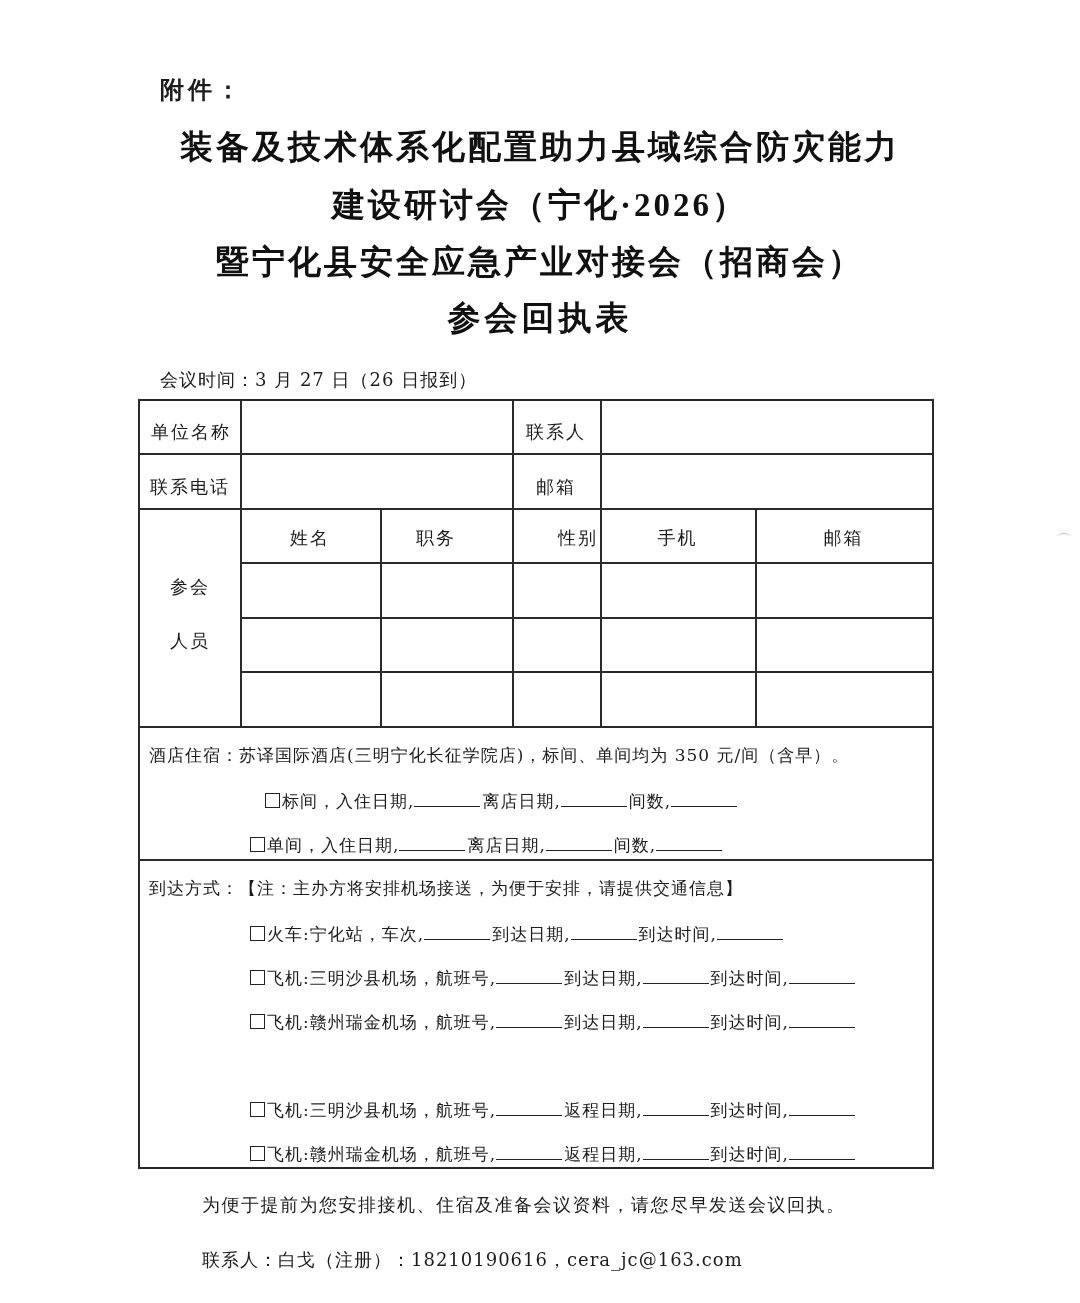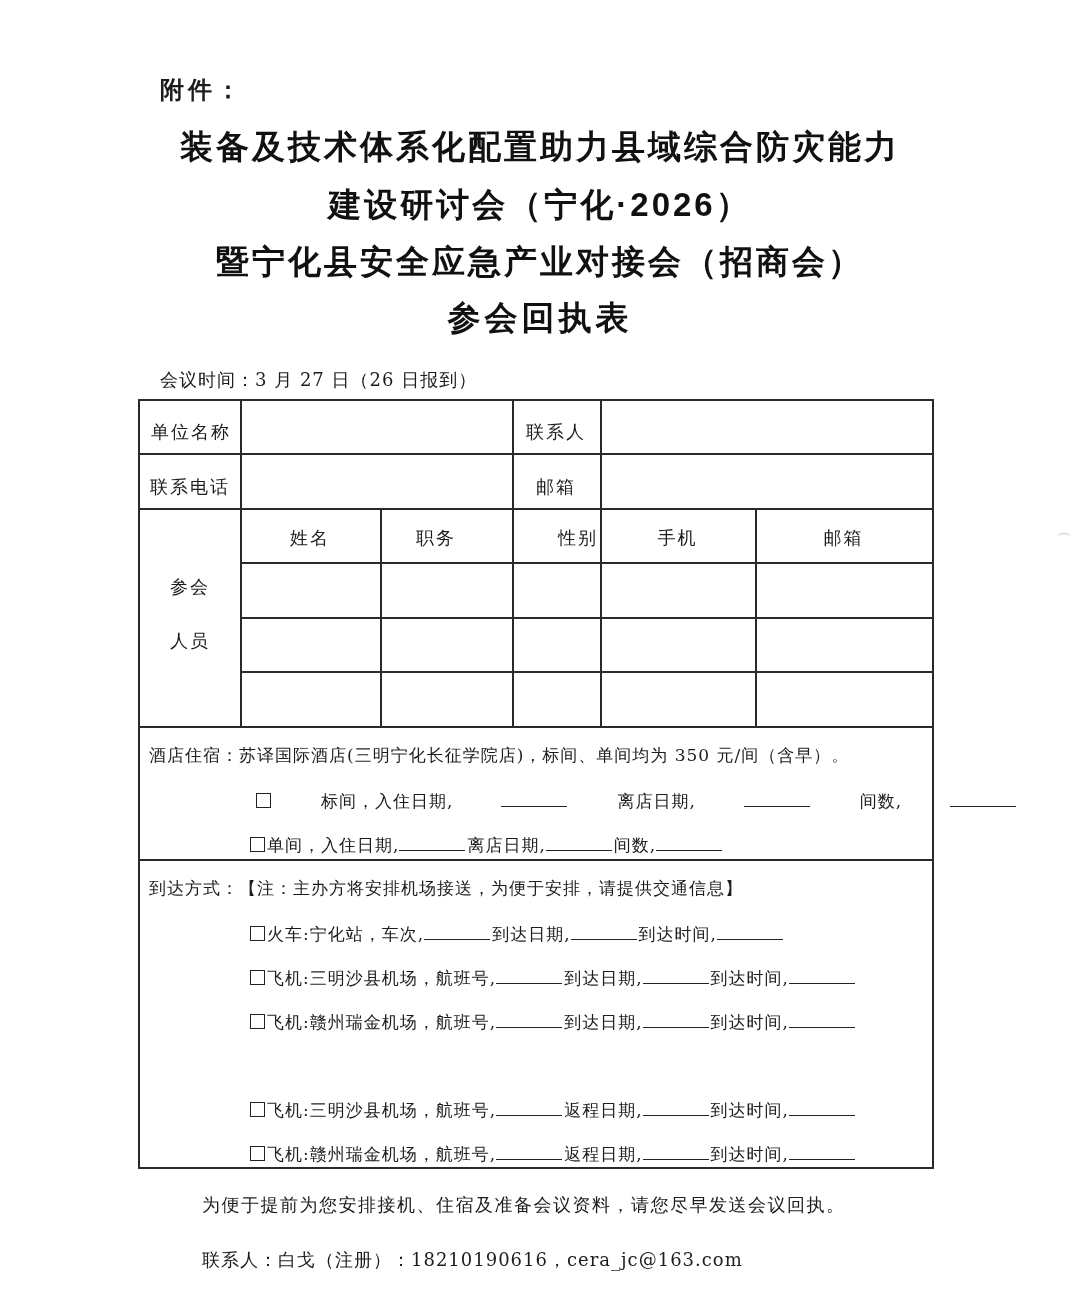--- a/index.html
+++ b/index.html
@@ -1,21 +1,21 @@
 <!DOCTYPE html>
 <html><head>
 <meta charset="utf-8">
 <style>
   * { box-sizing: border-box; margin: 0; padding: 0; }
   html, body { width: 1080px; height: 1303px; background: #ffffff; overflow: hidden; }
   body { position: relative; font-family: "DejaVu Serif", "Liberation Serif", serif; color: #1c1c1c; }
 
   .attach { position: absolute; left: 160px; top: 74px; font-size: 24px; font-weight: bold; letter-spacing: 4px; font-family: "DejaVu Sans", sans-serif; }
 
-  .title-line { position: absolute; left: 0; width: 1080px; text-align: center; font-family: Liberation Sans, sans-serif; font-weight: bold; color: #111; }
+  .title-line { position: absolute; left: 0; width: 1080px; text-align: center; font-family: Liberation Serif, serif; font-weight: bold; color: #111; }
   .t1 { top: 125px; font-size: 33px; letter-spacing: 3px; }
   .t2 { top: 183px; font-size: 33px; letter-spacing: 3px; }
   .t3 { top: 240px; font-size: 33px; letter-spacing: 3px; }
   .t4 { top: 296px; font-size: 33px; letter-spacing: 4px; }
 
   .meeting-time { position: absolute; left: 160px; top: 368px; font-size: 18px; letter-spacing: 1px; }
 
   .tbl { position: absolute; left: 138px; top: 399px; width: 796px; height: 770px; border: 2px solid #2a2a2a; }
   .hl { position: absolute; height: 0; border-top: 2px solid #2a2a2a; }
   .vl { position: absolute; width: 0; border-left: 2px solid #2a2a2a; }
@@ -93,21 +93,21 @@
   <div class="cell-input" style="left:617px; top:218px; width:175px; height:52px;"></div>
 
   <div class="cell-input" style="left:102px; top:272px; width:138px; height:53px;"></div>
   <div class="cell-input" style="left:242px; top:272px; width:130px; height:53px;"></div>
   <div class="cell-input" style="left:374px; top:272px; width:86px; height:53px;"></div>
   <div class="cell-input" style="left:462px; top:272px; width:153px; height:53px;"></div>
   <div class="cell-input" style="left:617px; top:272px; width:175px; height:53px;"></div>
 
   <div class="sec-text" style="left:9px; top:343px;">酒店住宿：苏译国际酒店(三明宁化长征学院店)，标间、单间均为 350 元/间（含早）。</div>
 
-  <div class="opt" style="left:116px; top:388px;gap:48px;">
+  <div class="opt" style="left:125px; top:388px;">
     <span class="chk"></span>
     <span>标间，入住日期,</span>
     <span class="blank"></span>
     <span>离店日期,</span>
     <span class="blank"></span>
     <span>间数,</span>
     <span class="blank"></span>
   </div>
   <div class="opt" style="left:110px; top:432px;">
     <span class="chk"></span>

